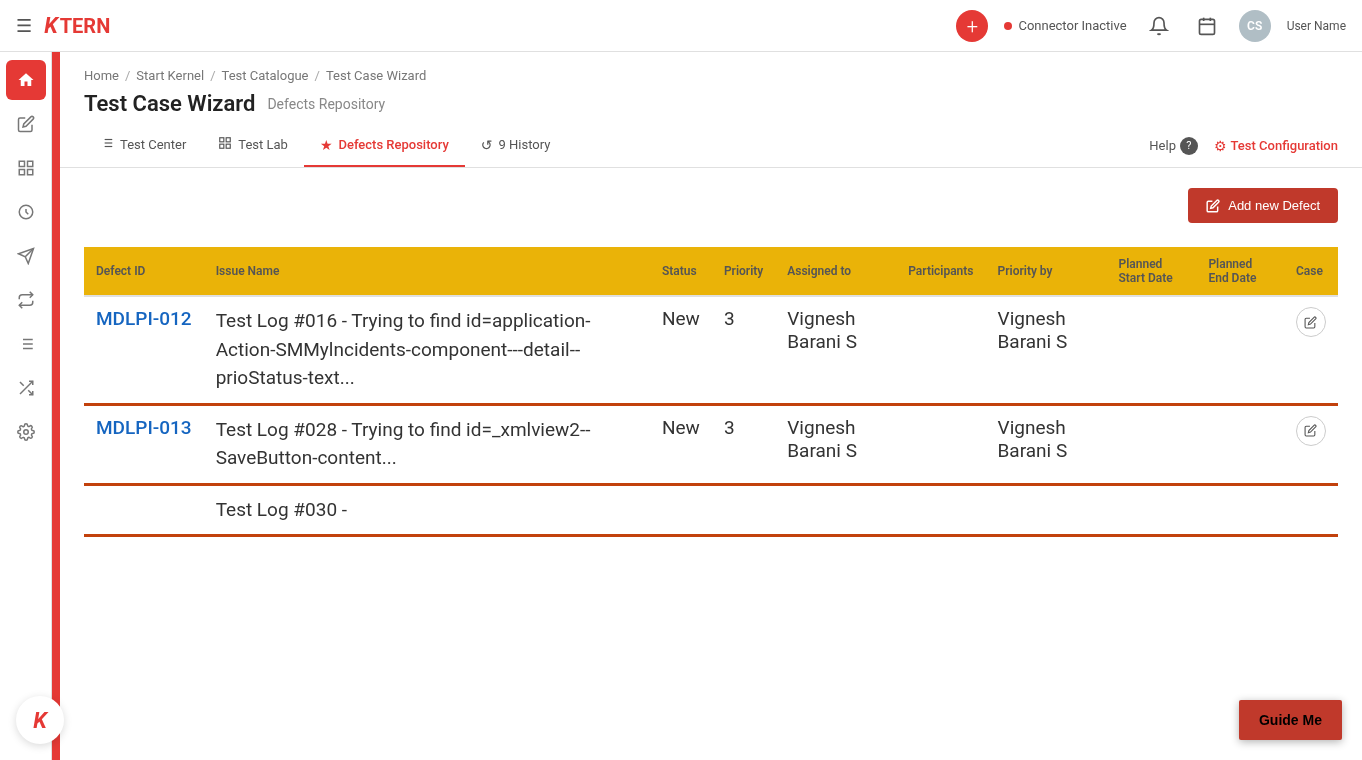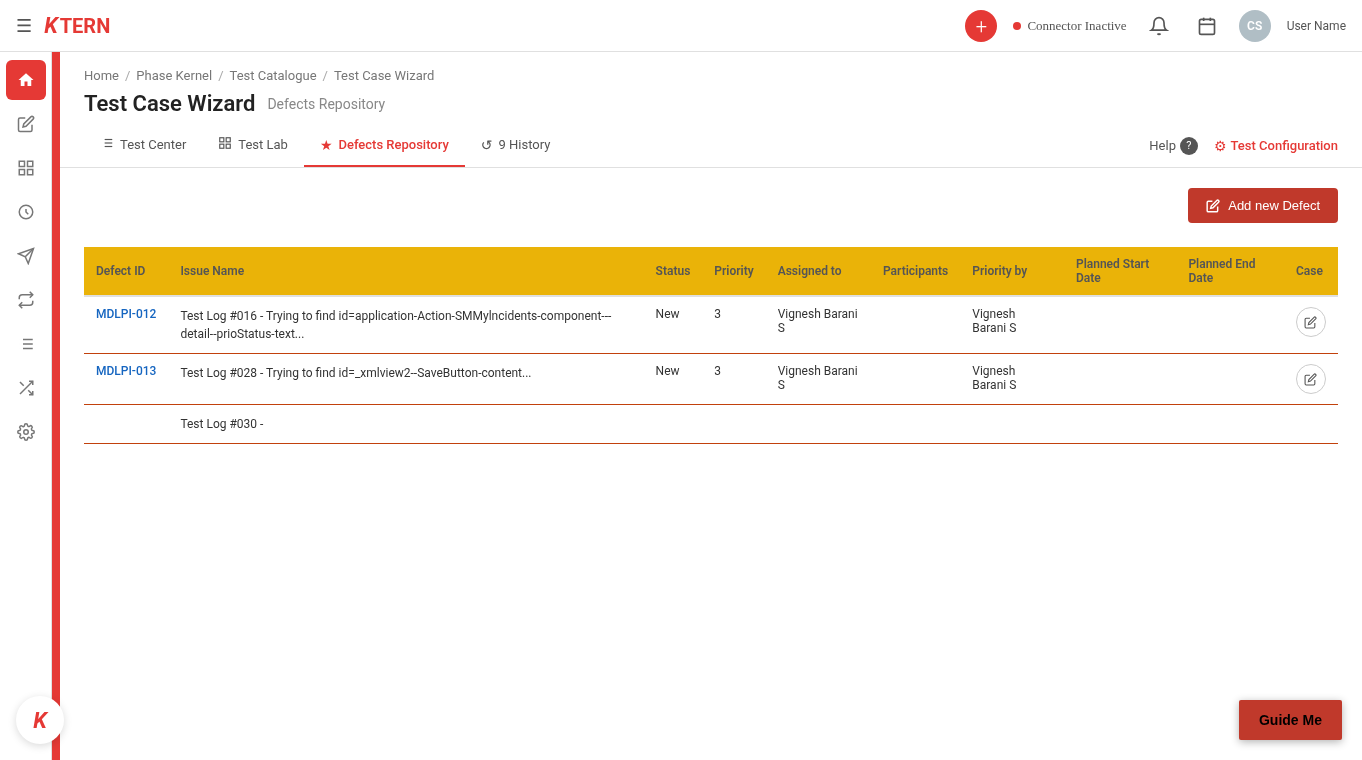--- a/index.html
+++ b/index.html
@@ -8,21 +8,21 @@
     
     .topnav {
       display: flex; align-items: center; background: #fff; height: 52px;
       padding: 0 16px; border-bottom: 1px solid #e0e0e0; position: fixed; top: 0; left: 0; right: 0; z-index: 100;
     }
     .topnav-left { display: flex; align-items: center; gap: 12px; }
     .hamburger { cursor: pointer; font-size: 18px; color: #555; }
     .logo { display: flex; align-items: center; gap: 2px; font-weight: 700; font-size: 20px; color: #e53935; }
     .logo span.k-prefix { color: #e53935; font-style: italic; font-size: 22px; }
     .topnav-right { margin-left: auto; display: flex; align-items: center; gap: 16px; }
-    .connector-status { display: flex; align-items: center; gap: 6px; font-size: 13px; color: #555; font-family: Liberation Serif, serif; }
+    .connector-status { display: flex; align-items: center; gap: 6px; font-size: 13px; color: #555; }
     .connector-dot { width: 8px; height: 8px; border-radius: 50%; background: #e53935; }
     .icon-btn { width: 32px; height: 32px; display: flex; align-items: center; justify-content: center; cursor: pointer; color: #555; font-size: 18px; border-radius: 4px; }
     .avatar { width: 32px; height: 32px; border-radius: 50%; background: #b0bec5; display: flex; align-items: center; justify-content: center; font-size: 12px; font-weight: 600; color: #fff; cursor: pointer; }
     .user-name { font-size: 12px; color: #555; max-width: 120px; overflow: hidden; text-overflow: ellipsis; white-space: nowrap; }
 
     
     .app-layout { display: flex; margin-top: 52px; height: calc(100vh - 52px); }
 
     
     .sidebar {
@@ -67,21 +67,21 @@
       display: flex; align-items: center; gap: 8px; background: #c0392b; color: #fff;
       border: none; border-radius: 4px; padding: 10px 18px; font-size: 13px; font-weight: 500; cursor: pointer;
     }
 
     
     .defects-table { width: 100%; border-collapse: collapse; }
     .defects-table th {
       text-align: left; padding: 10px 12px; font-size: 12px; font-weight: 600; color: #555;
       border-bottom: 2px solid #e0e0e0; background: #eab308;
     }
-    .defects-table td { padding: 10px 12px; font-size: 12px; color: #333; vertical-align: top; border-bottom: 1px solid #c2410c; }
+    .defects-table td { padding: 10px 12px; font-size: 19px; color: #333; vertical-align: top; border-bottom: 3px solid #c2410c; }
     .defect-id { color: #1565c0; cursor: pointer; font-weight: 500; white-space: nowrap; }
     .issue-name { color: #333; line-height: 1.5; }
     .edit-icon-btn { width: 30px; height: 30px; border-radius: 50%; border: 1px solid #ccc; display: flex; align-items: center; justify-content: center; cursor: pointer; color: #555; font-size: 13px; }
 
     
     .guide-me-btn {
       position: fixed; bottom: 20px; right: 20px; background: #c0392b; color: #000000;
       border: none; border-radius: 2px; padding: 12px 20px; font-size: 14px; font-weight: 600; cursor: pointer;
       box-shadow: 0 2px 8px rgba(0,0,0,0.3);
     }
@@ -199,21 +199,21 @@
     </div>
   </aside>
 
   <div class="red-accent"></div>
 
   <main class="main-content">
 
     <nav class="breadcrumb">
       <a>Home</a>
       <span class="breadcrumb-sep">/</span>
-      <a>Phase Kernel</a>
+      <a>Start Kernel</a>
       <span class="breadcrumb-sep">/</span>
       <a>Test Catalogue</a>
       <span class="breadcrumb-sep">/</span>
       <span>Test Case Wizard</span>
     </nav>
 
     <div class="page-title-row">
       <h1 class="page-title">Test Case Wizard</h1>
       <span class="page-subtitle">Defects Repository</span>
     </div>

